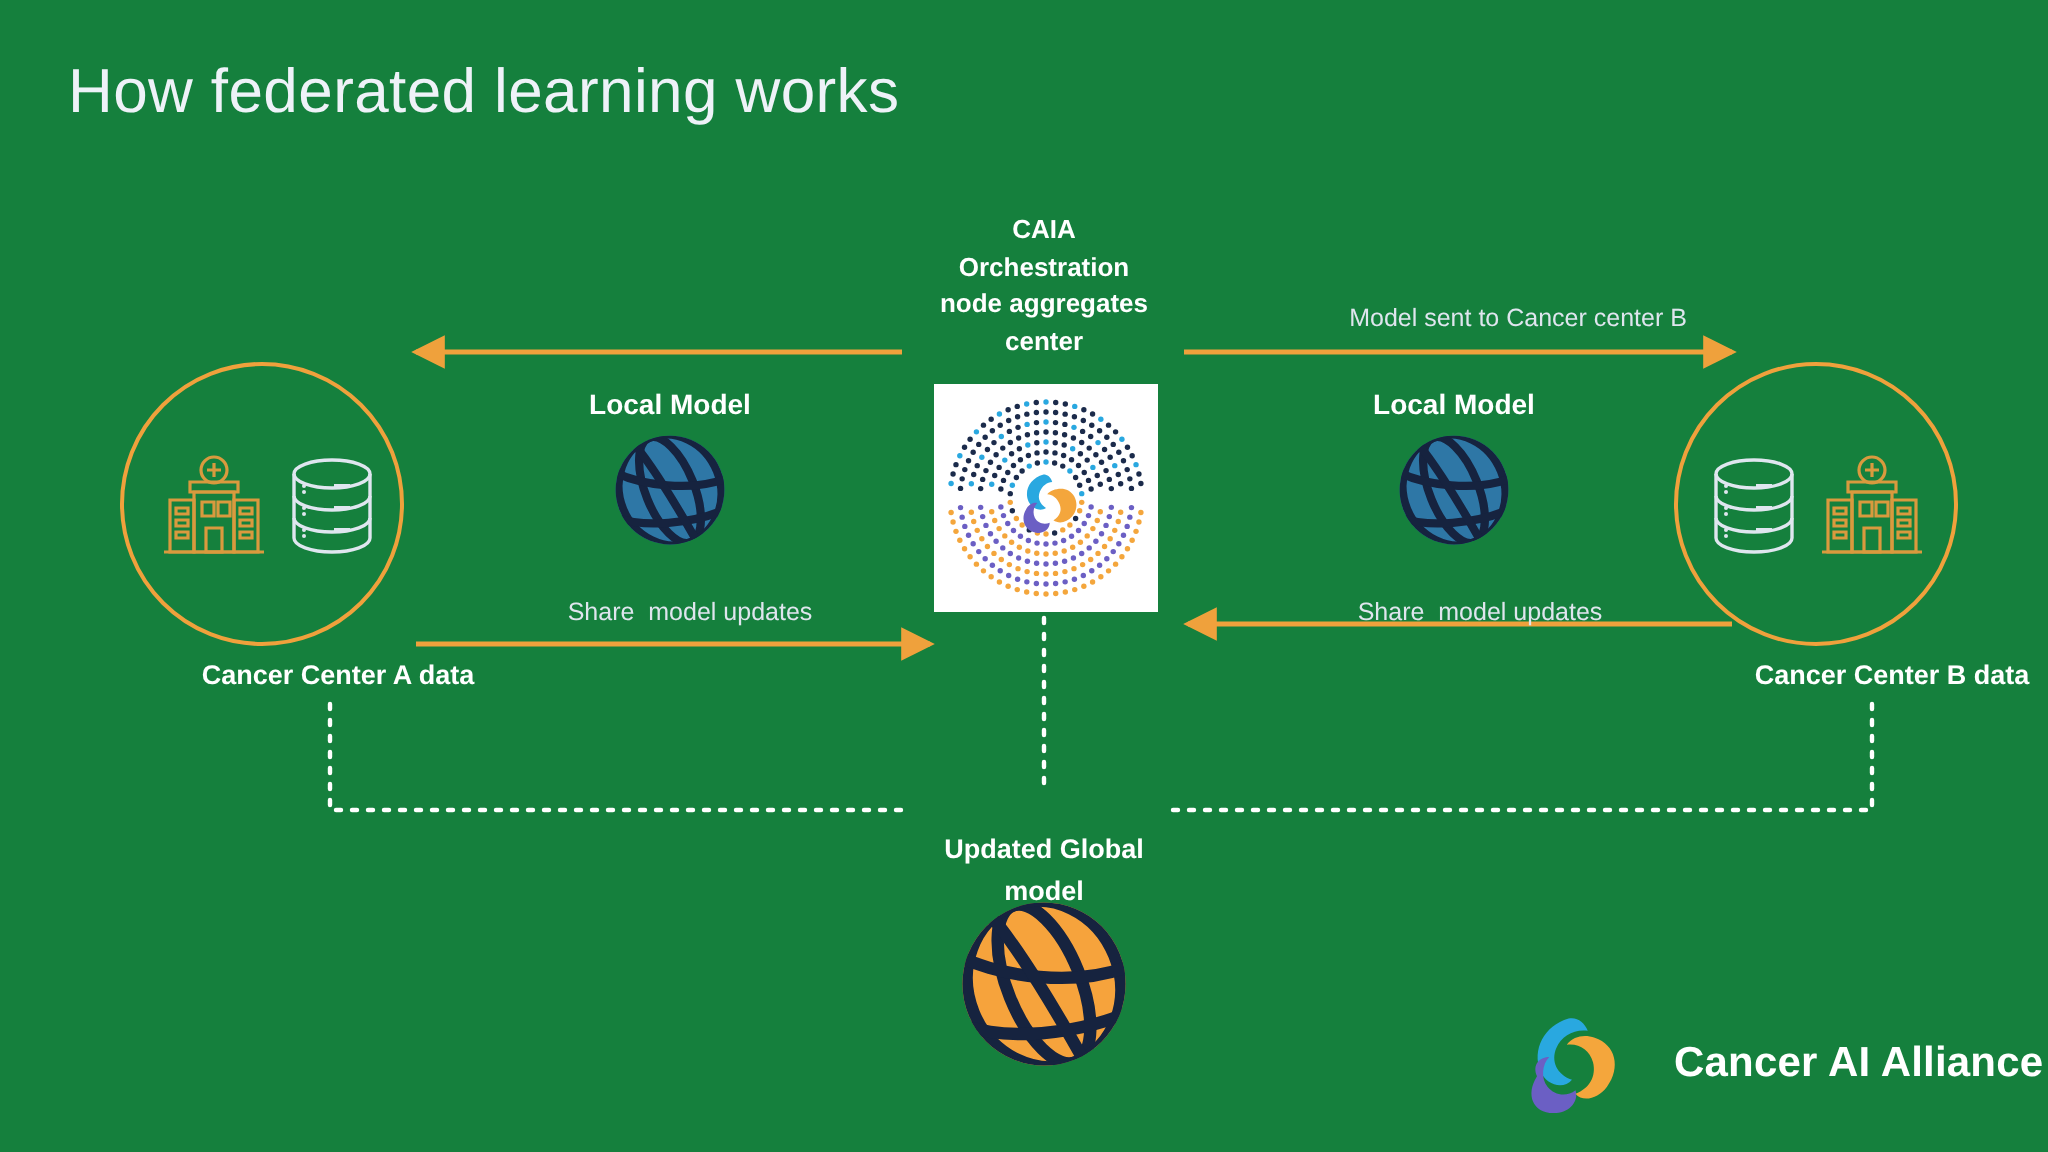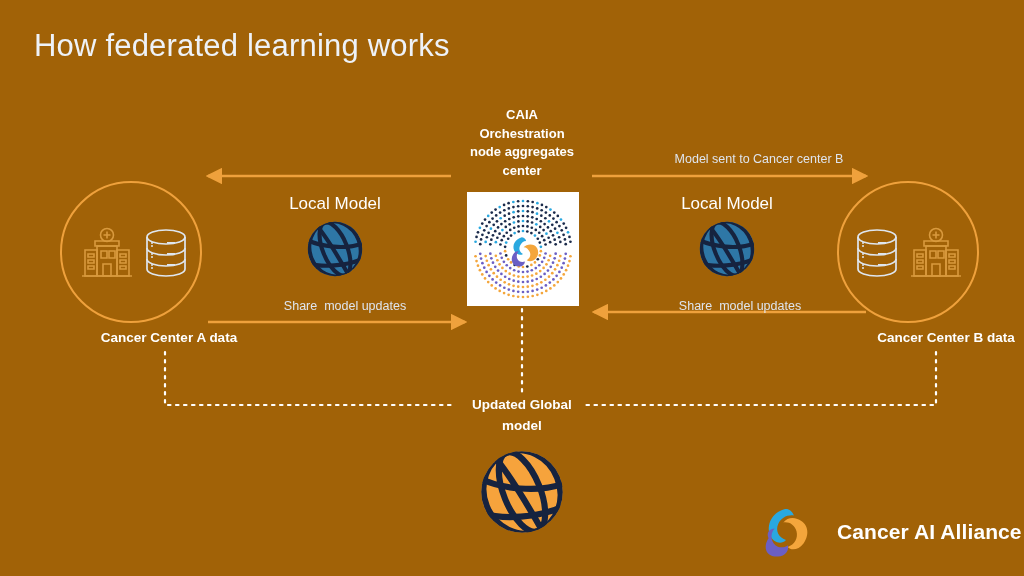--- a/index.html
+++ b/index.html
@@ -4,21 +4,21 @@
 <style>
   html, body {
     margin: 0;
     padding: 0;
     background: #16233f;
   }
   #stage {
     position: relative;
     width: 1024px;
     height: 576px;
-    background: #a16207;
+    background: #15803d;
     overflow: hidden;
     font-family: "Liberation Sans", sans-serif;
     color: #ffffff;
   }
 
   
   .title {
     position: absolute;
     left: 34px;
     top: 28px;
@@ -86,42 +86,42 @@
   .node-label-left  { left: 1px; }
   .node-label-right { left: 778px; }
 
   
   .local-model {
     position: absolute;
     width: 160px;
     text-align: center;
   }
   .local-model .lm-label {
-    font-size: 17px;
-    font-weight: normal;
+    font-size: 14px;
+    font-weight: bold;
     color: #ffffff;
     margin-bottom: 5px;
   }
   .lm-left  { left: 255px; top: 194px; }
   .lm-right { left: 647px; top: 194px; }
   .arrow-label {
     position: absolute;
     width: 330px;
     text-align: center;
     font-size: 12.5px;
     font-weight: 400;
     color: #dfe5ee;
     white-space: pre;
   }
 
   
   .global-caption {
     position: absolute;
     left: 442px;
-    top: 394px;
+    top: 414px;
     width: 160px;
     text-align: center;
     font-size: 13.5px;
     font-weight: bold;
     line-height: 21px;
     color: #ffffff;
   }
   .global-globe {
     position: absolute;
     left: 477px;

